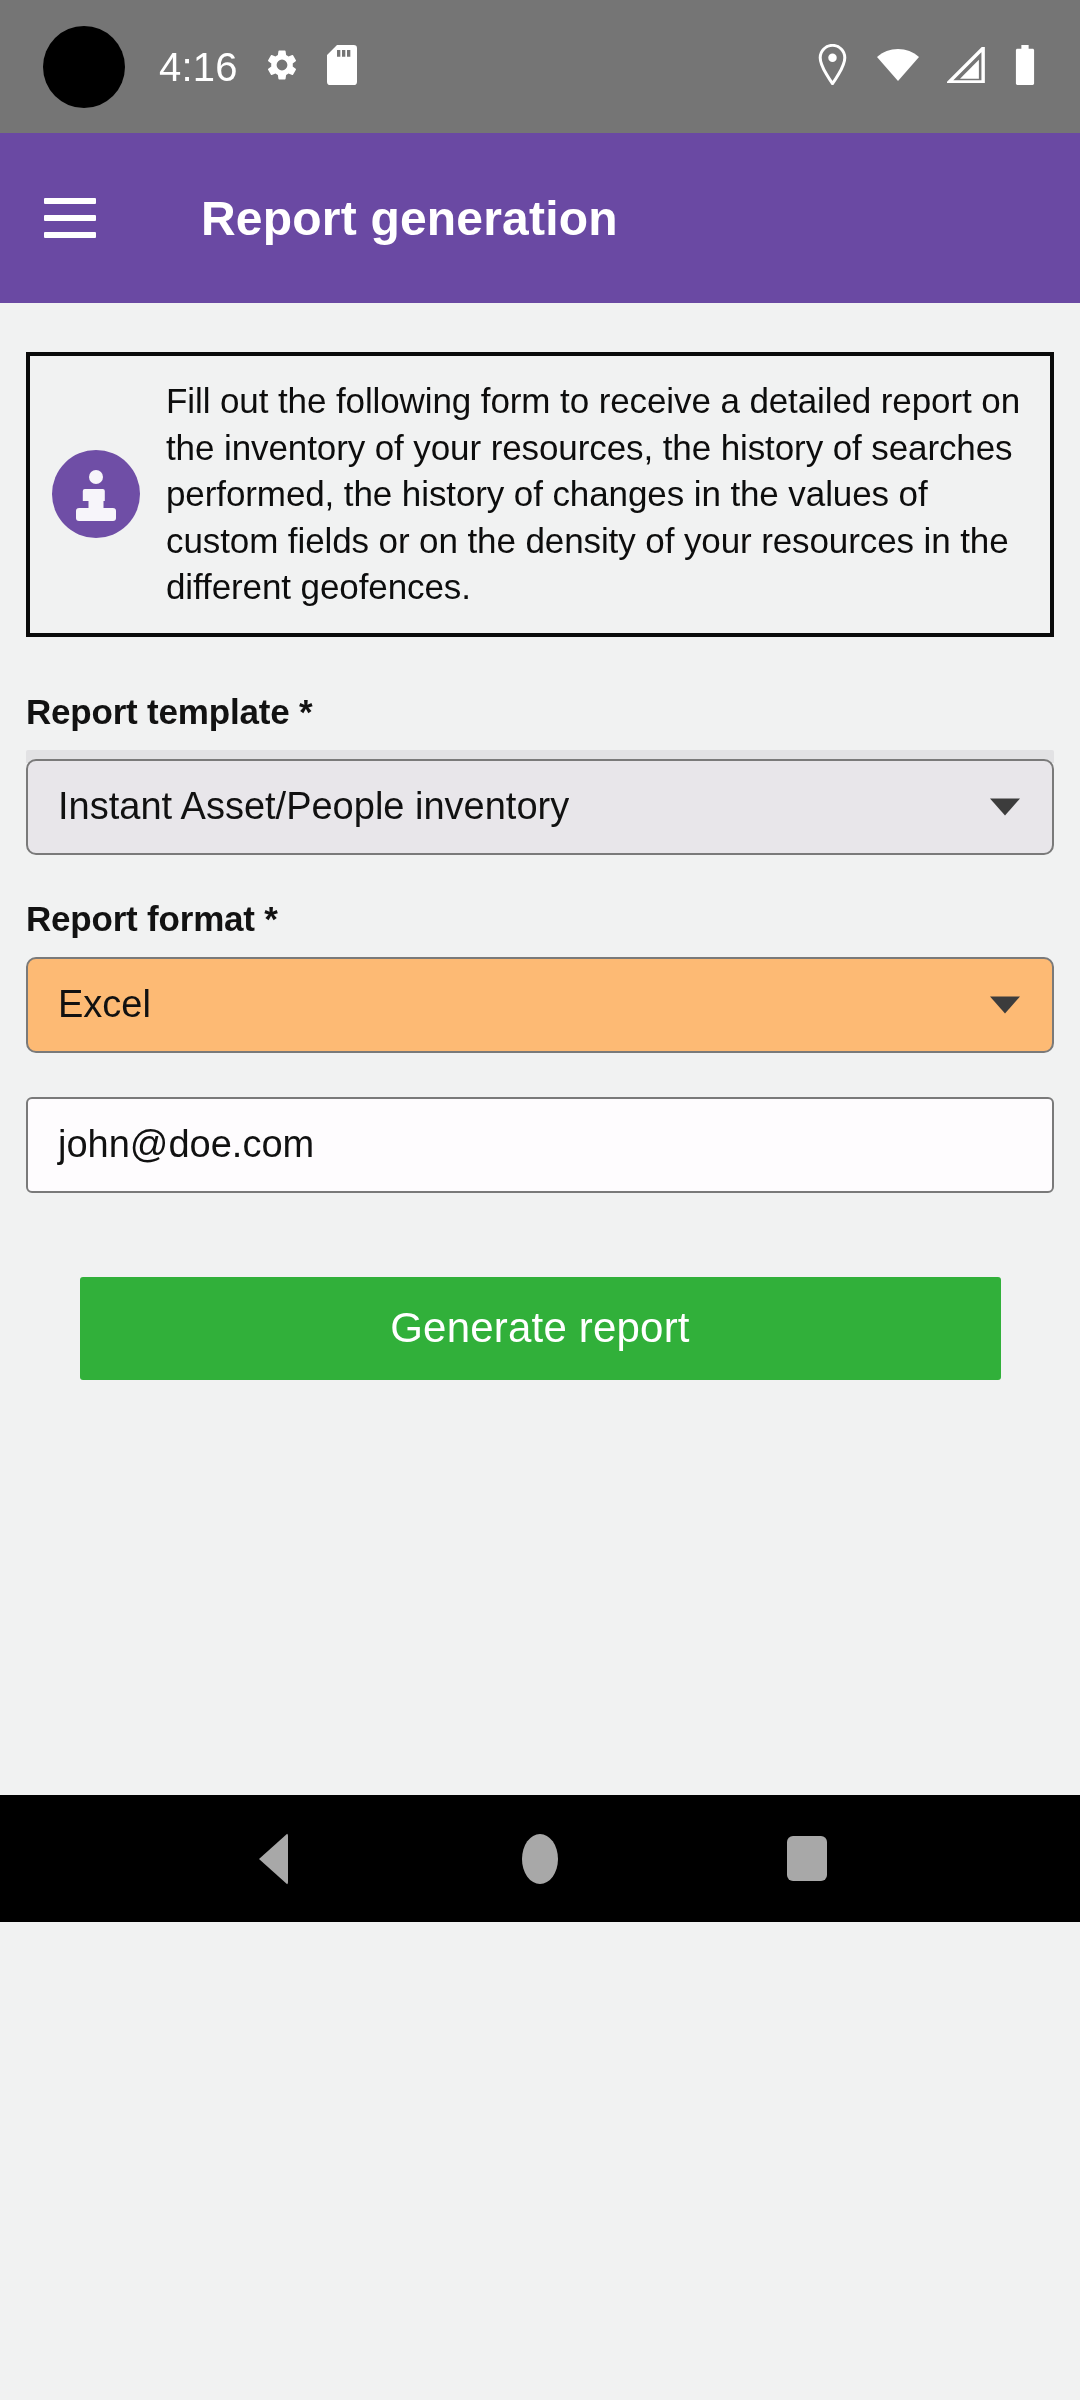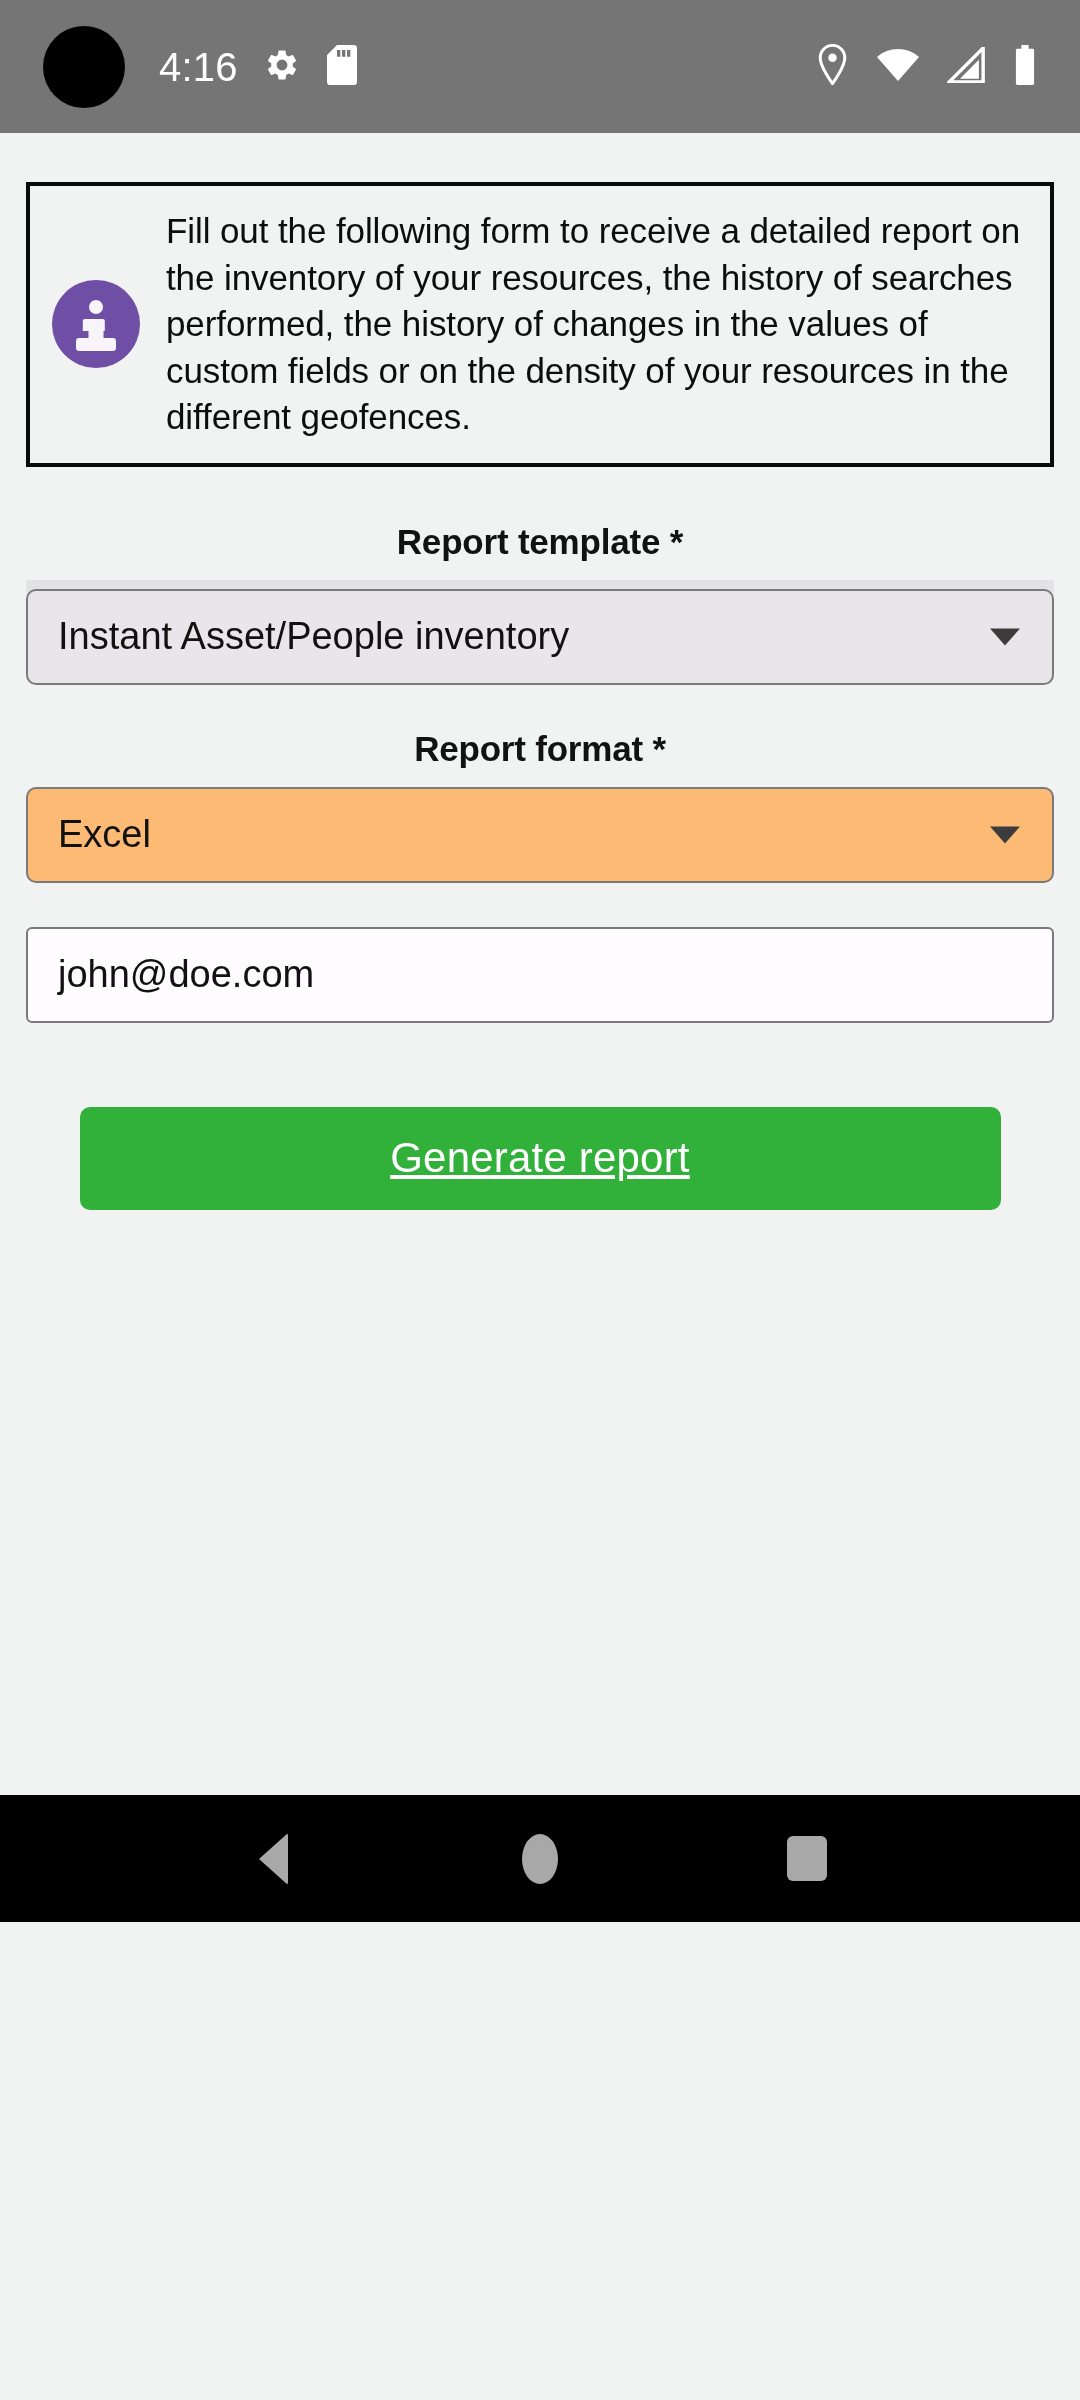--- a/index.html
+++ b/index.html
@@ -169,21 +169,21 @@
 
   .info-text {
     flex: 1 1 auto;
     color: #0D0D0D;
     font-size: 35px;
     line-height: 1.33;
     letter-spacing: -0.1px;
   }
 
   
-  .field-group { margin-top: 44px; text-align: center; }
+  .field-group { margin-top: 44px; }
   .field-group.first { margin-top: 55px; }
 
   .field-label {
     font-size: 35px;
     font-weight: bold;
     color: #121212;
     margin-bottom: 18px;
     letter-spacing: -0.2px;
   }
 
@@ -248,31 +248,30 @@
   .btn-row {
     display: flex;
     justify-content: center;
     margin-top: 84px;
   }
   .btn-generate {
     width: 921px;
     height: 103px;
     background: #31B03A;
     border: none;
-    border-radius: 10px;
+    border-radius: 3px;
     color: #FFFFFF;
     font-size: 42px;
     font-family: "Liberation Sans", sans-serif;
     font-weight: 400;
     cursor: pointer;
     display: flex;
     align-items: center;
     justify-content: center;
     letter-spacing: 0.2px;
-    text-decoration: underline;
   }
 
   
   .nav-bar {
     flex: 0 0 127px;
     height: 127px;
     background: #000000;
     display: flex;
     align-items: center;
     justify-content: space-around;
@@ -352,20 +351,28 @@
       </span>
 
       <span class="sicon">
         <svg width="26" height="40" viewBox="0 0 14 22" fill="#FFFFFF">
           <path d="M5 0h4v2h2.2c.45 0 .8.36.8.8v18.4c0 .44-.35.8-.8.8H2.8a.8.8 0 0 1-.8-.8V2.8c0-.44.35-.8.8-.8H5V0z"></path>
         </svg>
       </span>
     </div>
   </div>
 
+  <div class="app-bar">
+    <div class="hamburger">
+      <span></span>
+      <span></span>
+      <span></span>
+    </div>
+    <div class="app-title">Report generation</div>
+  </div>
 
   <div class="content">
 
     <div class="info-box">
       <div class="info-icon">
         <span class="dot"></span>
         <span class="serif-top"></span>
         <span class="stem"></span>
         <span class="base"></span>
       </div>

